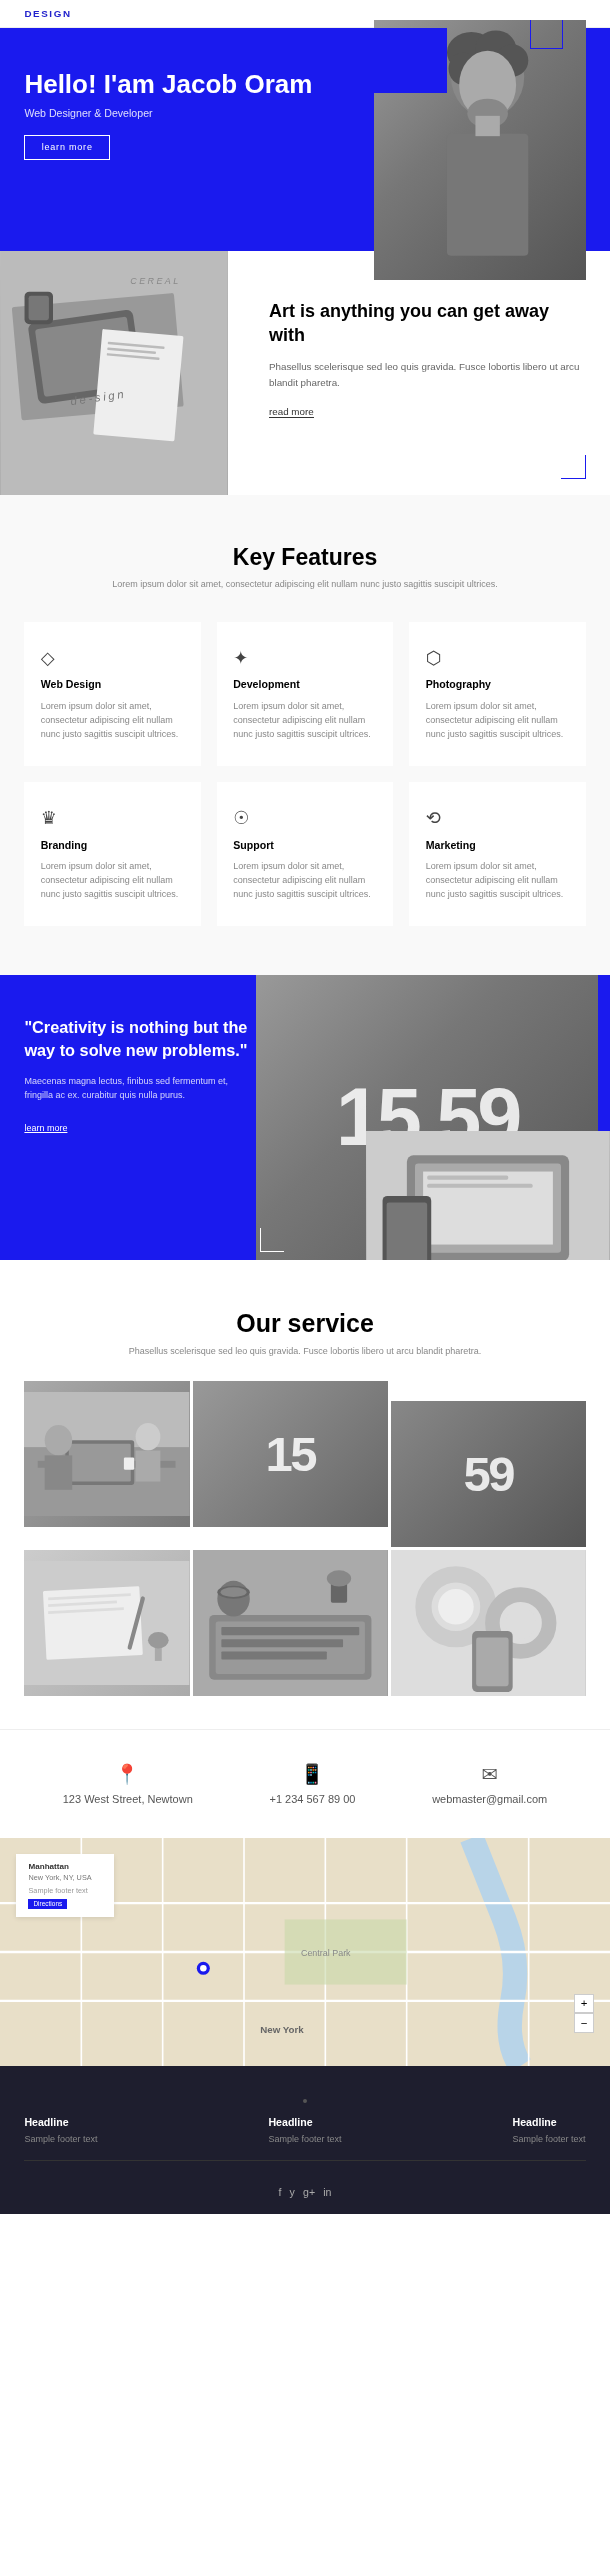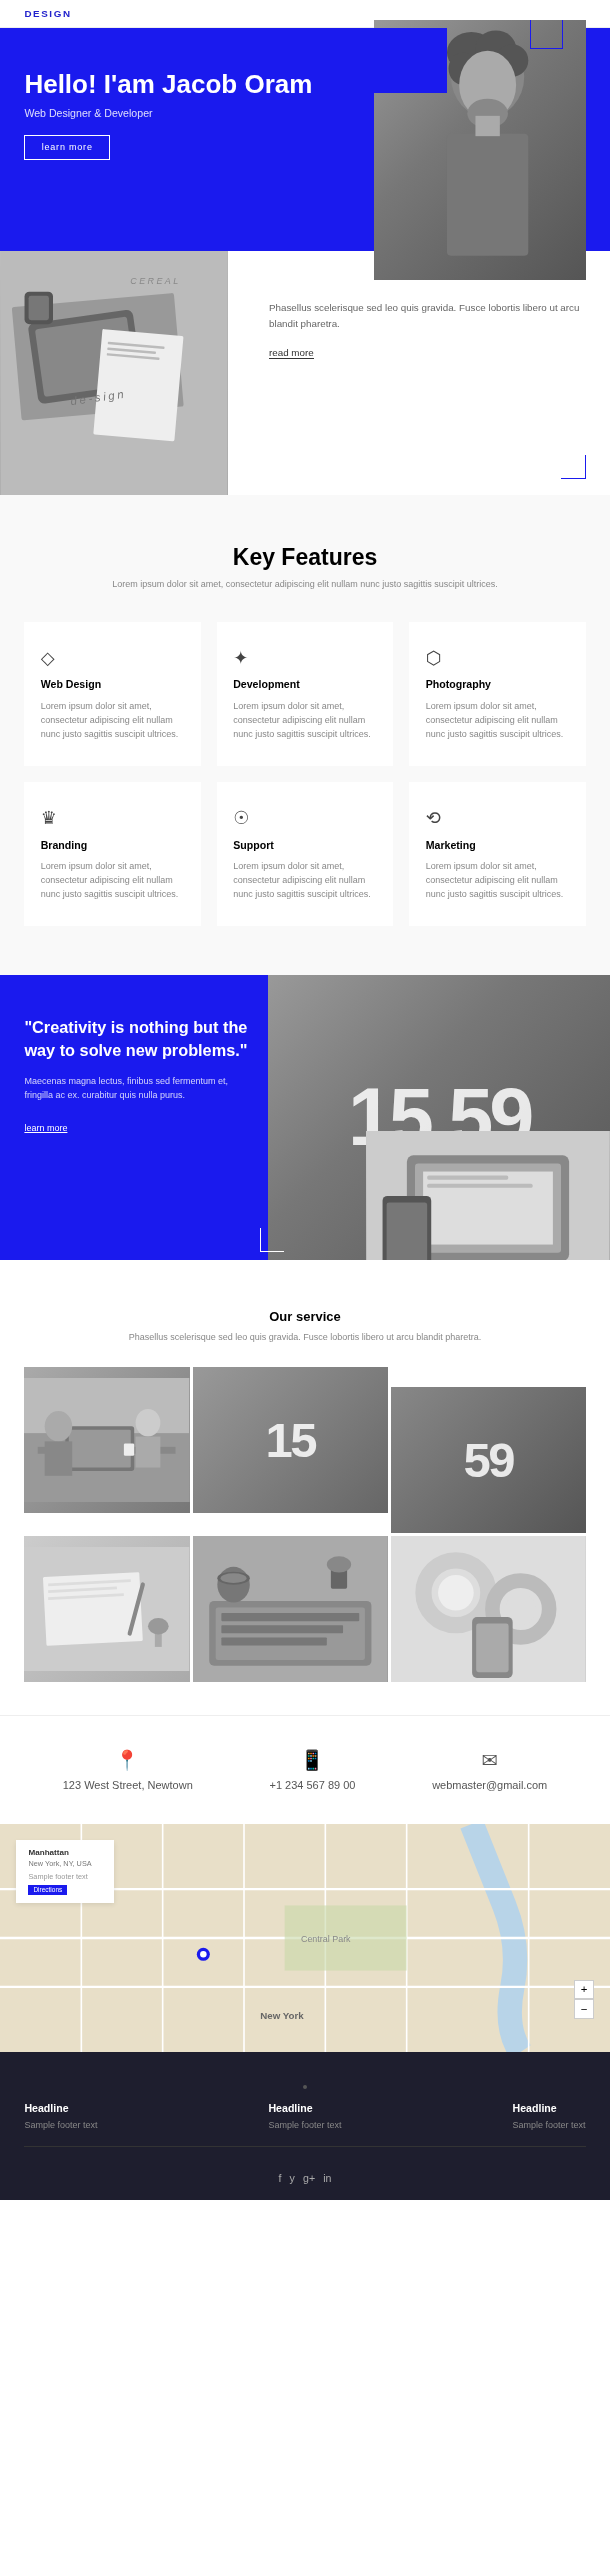--- a/index.html
+++ b/index.html
@@ -219,21 +219,21 @@
     .quote-btn {
       font-size: 9px;
       color: #fff;
       text-decoration: underline;
       cursor: pointer;
       background: none;
       border: none;
     }
     .quote-image {
       position: absolute;
-      right: 0;
+      right: 12px;
       top: 0;
       width: 342px;
       height: 285px;
       overflow: hidden;
     }
     .quote-image-inner {
       width: 100%;
       height: 100%;
       background: linear-gradient(135deg, #999 0%, #777 40%, #555 100%);
       display: flex;
@@ -267,21 +267,21 @@
       z-index: 3;
     }
 
     
     .service-section {
       padding: 49px 24.4px 33px;
       background: #fff;
     }
     .service-section h2 {
       text-align: center;
-      font-size: 13px;
+      font-size: 25px;
       font-weight: bold;
       margin-bottom: 8.1px;
     }
     .service-section .subtitle {
       text-align: center;
       font-size: 9px;
       color: #888;
       margin-bottom: 24.4px;
     }
     .service-grid {
@@ -525,20 +525,21 @@
         <rect x="128" y="122" width="60" height="3" rx="1" fill="#bbb" transform="rotate(5 170 165)"></rect>
         <rect x="128" y="129" width="65" height="3" rx="1" fill="#bbb" transform="rotate(5 170 165)"></rect>
 
         <text x="60" y="200" fill="#777" font-size="14" font-style="italic" transform="rotate(-8)">de-sign</text>
 
         <text x="160" y="40" fill="#888" font-size="11" letter-spacing="3">CEREAL</text>
       </svg>
     </div>
   </div>
   <div class="art-content">
+    <h2>Art is anything you can get away with</h2>
     <p>Phasellus scelerisque sed leo quis gravida. Fusce lobortis libero ut arcu blandit pharetra.</p>
     <a class="read-more">read more</a>
     <div class="corner-decoration"></div>
   </div>
 </div>
 
 <div class="key-features">
   <h2>Key Features</h2>
   <p class="subtitle">Lorem ipsum dolor sit amet, consectetur adipiscing elit nullam nunc justo sagittis suscipit ultrices.</p>
   <div class="features-grid">

